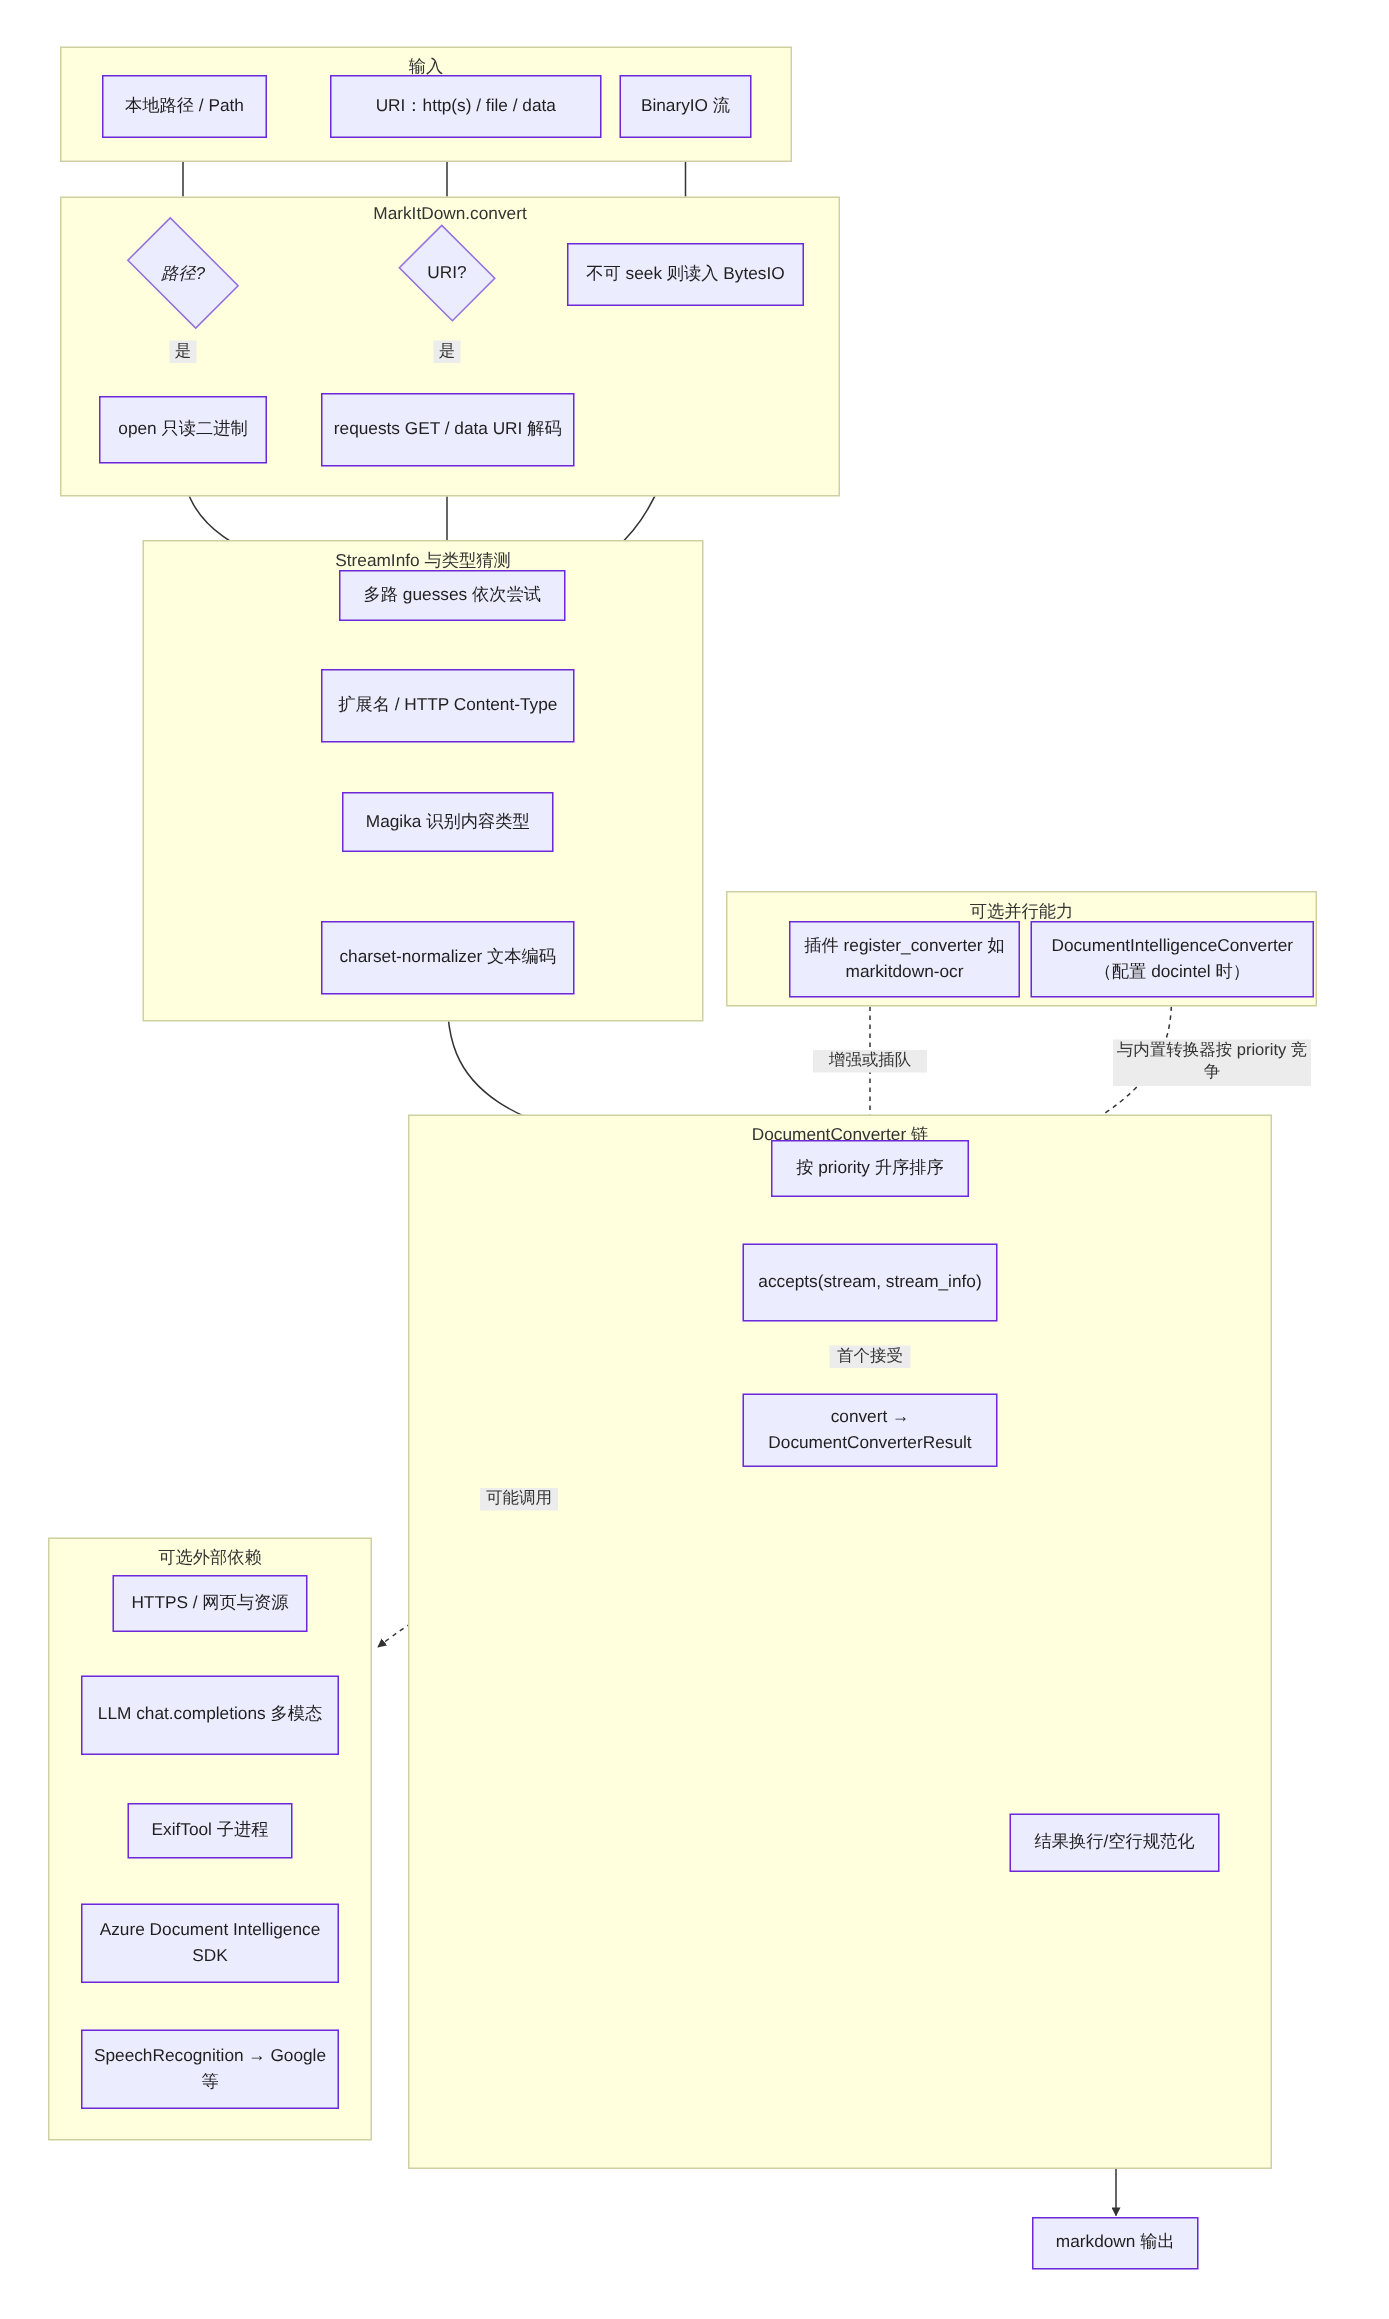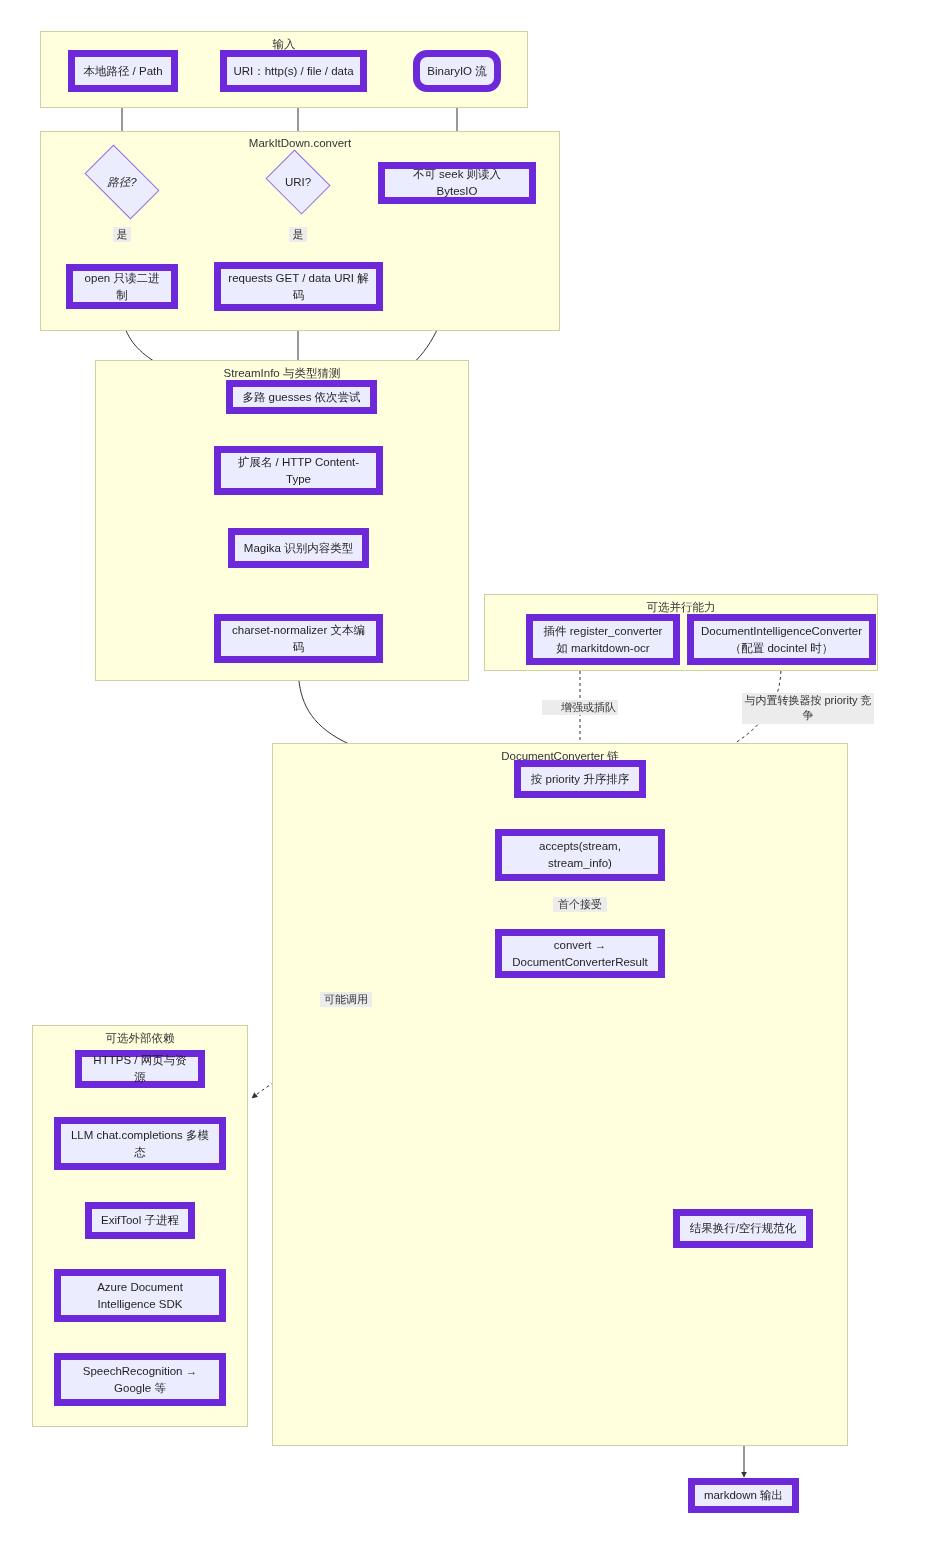--- a/index.html
+++ b/index.html
@@ -37,21 +37,21 @@
     right: 0;
     top: 5px;
     text-align: center;
     font-size: 11.5px;
     color: #333333;
     white-space: nowrap;
   }
   .node {
     position: absolute;
     background: #ececff;
-    border: 7px solid #6d28d9;
+    border: 1px solid #6d28d9;
     box-sizing: border-box;
     display: flex;
     align-items: center;
     justify-content: center;
     text-align: center;
     font-size: 11.5px;
     line-height: 1.45;
     color: #1f1f1f;
     padding: 2px 6px;
   }
@@ -163,23 +163,23 @@
   <div class="cluster" style="left:272px; top:743px; width:576px; height:703px;">
     <div class="cluster-title">DocumentConverter 链</div>
   </div>
 
   <div class="cluster" style="left:32px; top:1025px; width:216px; height:402px;">
     <div class="cluster-title">可选外部依赖</div>
   </div>
 
   <div class="node" style="left:68px; top:50px; width:110px; height:42px;">本地路径 / Path</div>
 
-  <div class="node" style="left:220px; top:50px; width:147px; height:42px;">URI：http(s) / file / data</div>
-
-  <div class="node" style="left:413px; top:50px; width:88px; height:42px;border-radius:14px;">BinaryIO 流</div>
+  <div class="node" style="left:220px; top:50px; width:181px; height:42px;">URI：http(s) / file / data</div>
+
+  <div class="node" style="left:413px; top:50px; width:88px; height:42px;">BinaryIO 流</div>
 
   <div class="diamond" style="left:76px; top:153px; width:92px; height:58px;font-style:italic;">
     <div class="dshape"></div>
     <div class="dlabel">路径?</div>
   </div>
 
   <div class="diamond" style="left:262px; top:153px; width:72px; height:58px;text-decoration:underline;">
     <div class="dshape"></div>
     <div class="dlabel">URI?</div>
   </div>
@@ -219,21 +219,21 @@
   <div class="node" style="left:85px; top:1202px; width:110px; height:37px;">ExifTool 子进程</div>
 
   <div class="node" style="left:54px; top:1269px; width:172px; height:53px;">Azure Document Intelligence SDK</div>
 
   <div class="node" style="left:54px; top:1353px; width:172px; height:53px;">SpeechRecognition → Google 等</div>
 
   <div class="edge-label" style="left:113px; top:227px; width:18px;">是</div>
 
   <div class="edge-label" style="left:289px; top:227px; width:18px;">是</div>
 
-  <div class="edge-label" style="left:542px; top:700px; width:76px;text-align:right;">增强或插队</div>
+  <div class="edge-label" style="left:542px; top:700px; width:76px;">增强或插队</div>
 
   <div class="edge-label" style="left:742px; top:693px; width:132px;">与内置转换器按 priority 竞争</div>
 
   <div class="edge-label" style="left:553px; top:897px; width:54px;">首个接受</div>
 
   <div class="edge-label" style="left:320px; top:992px; width:52px;">可能调用</div>
 
 </div>
 
 </body></html>

